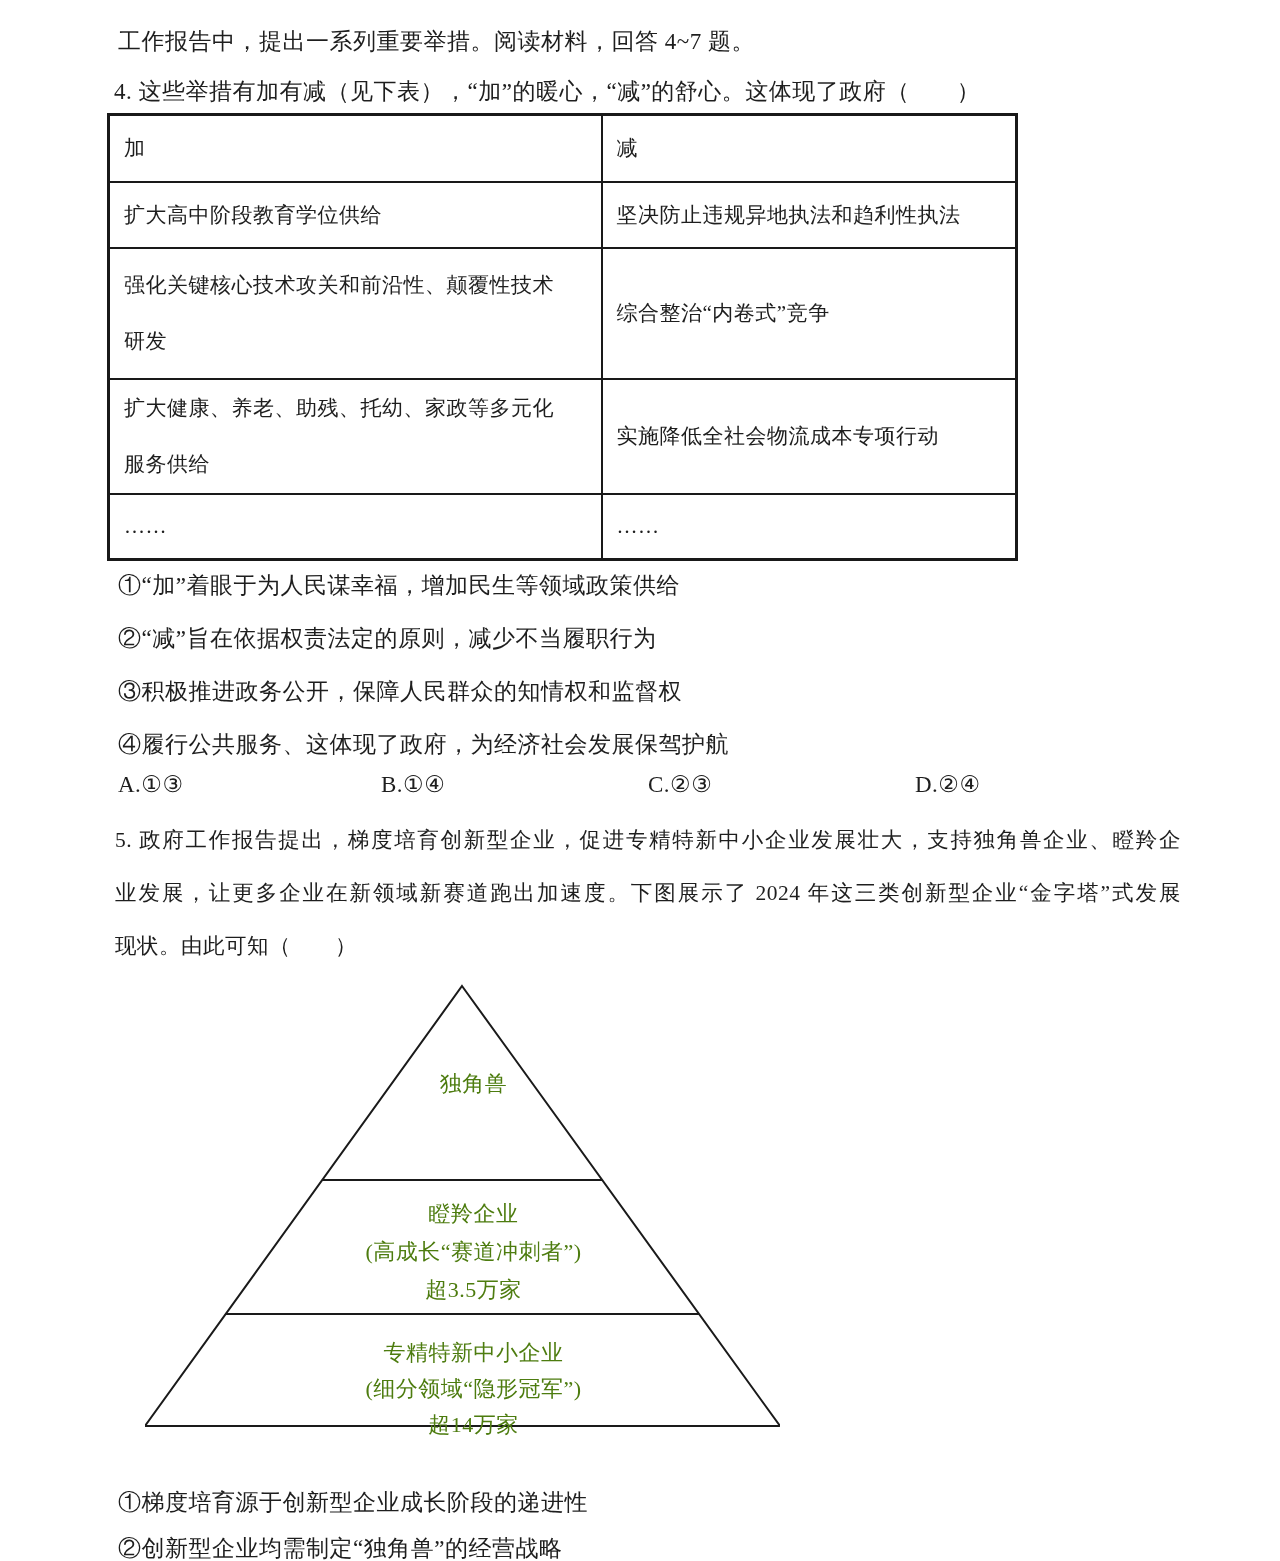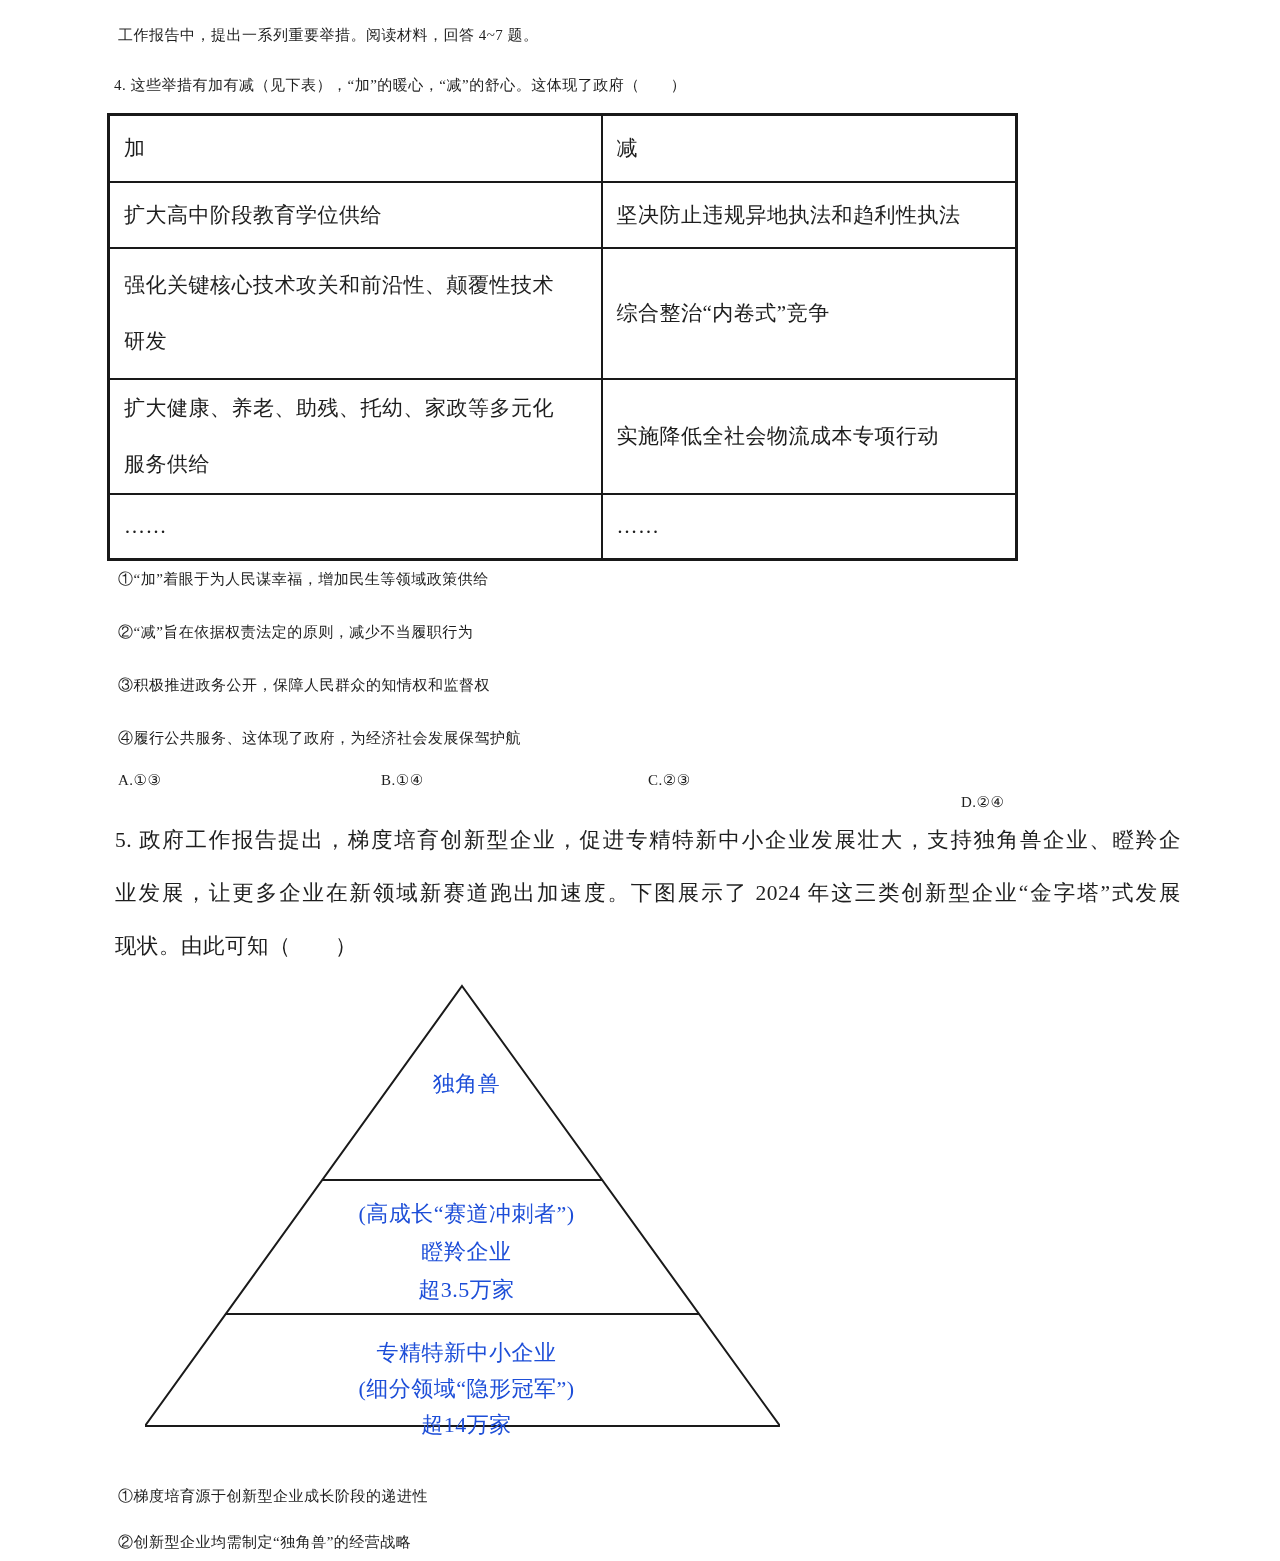--- a/index.html
+++ b/index.html
@@ -8,21 +8,21 @@
     position: relative;
     width: 1280px;
     height: 1561px;
     background: #ffffff;
     color: #1e1e1e;
     font-family: "Liberation Serif", "DejaVu Serif", serif;
     overflow: hidden;
   }
   .abs { position: absolute; }
   .txt {
-    font-size: 15px;
+    font-size: 23px;
     letter-spacing: 0.5px;
     white-space: nowrap;
     color: #1e1e1e;
   }
   
   table.qtable {
     position: absolute;
     left: 107px;
     top: 113px;
     border-collapse: collapse;
@@ -57,26 +57,26 @@
   
   .pyramid-wrap {
     position: absolute;
     left: 145px;
     top: 975px;
     width: 635px;
     height: 462px;
   }
   .tier {
     position: absolute;
-    left: 4px;
+    left: 11px;
     width: 635px;
     text-align: center;
     font-size: 22px;
     letter-spacing: 0.5px;
-    color: #1d4ed8;
+    color: #4d7c0f;
   }
   .tier div { line-height: 38px; }
   .tier-1 { top: 90px; }
   .tier-2 { top: 220px; line-height: 39px; }
   .tier-3 { top: 360px; }
   .tier-3 div { line-height: 36px; }
 </style>
 </head>
 <body>
 
@@ -115,41 +115,41 @@
     <div class="abs txt" style="left:118px; top:570px;">①“加”着眼于为人民谋幸福，增加民生等领域政策供给</div>
     <div class="abs txt" style="left:118px; top:623px;">②“减”旨在依据权责法定的原则，减少不当履职行为</div>
     <div class="abs txt" style="left:118px; top:676px;">③积极推进政务公开，保障人民群众的知情权和监督权</div>
     <div class="abs txt" style="left:118px; top:729px;">④履行公共服务、这体现了政府，为经济社会发展保驾护航</div>
   </div>
 
   <div>
     <div class="abs txt" style="left:118px; top:771px;text-align:center;">A.①③</div>
     <div class="abs txt" style="left:381px; top:771px;">B.①④</div>
     <div class="abs txt" style="left:648px; top:771px;">C.②③</div>
-    <div class="abs txt" style="left:961px; top:771px;margin-top:22px;">D.②④</div>
+    <div class="abs txt" style="left:915px; top:771px;">D.②④</div>
   </div>
 
   <div>
     <div class="q5line just" style="top:825px;">5. 政府工作报告提出，梯度培育创新型企业，促进专精特新中小企业发展壮大，支持独角兽企业、瞪羚企</div>
     <div class="q5line just" style="top:878px;">业发展，让更多企业在新领域新赛道跑出加速度。下图展示了 2024 年这三类创新型企业“金字塔”式发展</div>
     <div class="q5line" style="top:931px;">现状。由此可知（　　）</div>
   </div>
 
   <div class="pyramid-wrap">
     <svg width="635" height="462" viewBox="0 0 635 462">
       <polygon points="317,11 635,451 0,451" fill="none" stroke="#1a1a1a" stroke-width="2"></polygon>
       <line x1="177" y1="205" x2="457" y2="205" stroke="#1a1a1a" stroke-width="2"></line>
       <line x1="81" y1="339" x2="554" y2="339" stroke="#1a1a1a" stroke-width="2"></line>
     </svg>
     <div class="tier tier-1">
       <div>独角兽</div>
     </div>
     <div class="tier tier-2">
+      <div>瞪羚企业</div>
       <div>(高成长“赛道冲刺者”)</div>
-      <div>瞪羚企业</div>
       <div>超3.5万家</div>
     </div>
     <div class="tier tier-3">
       <div>专精特新中小企业</div>
       <div>(细分领域“隐形冠军”)</div>
       <div>超14万家</div>
     </div>
   </div>
 
   <div>

